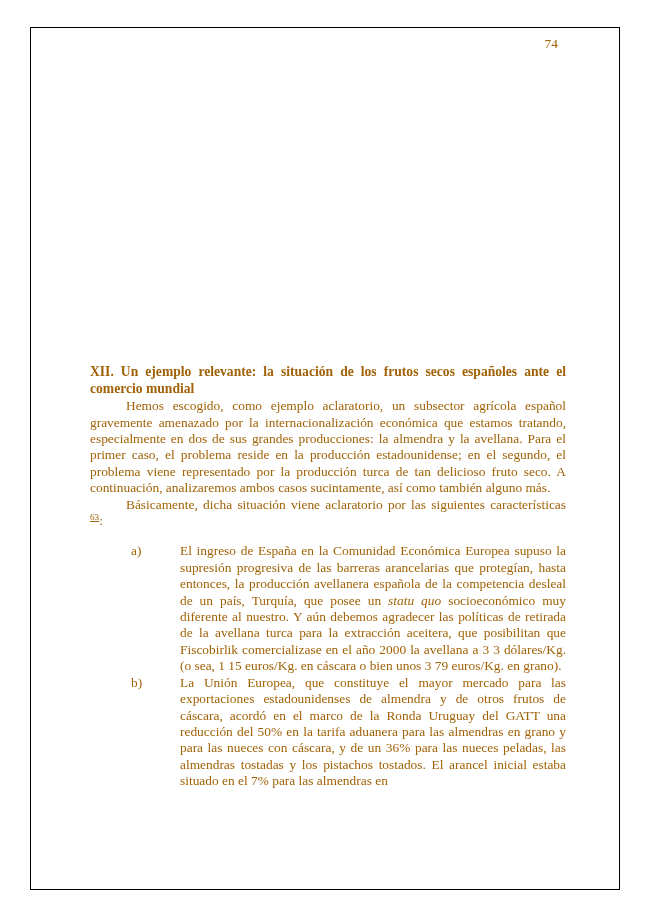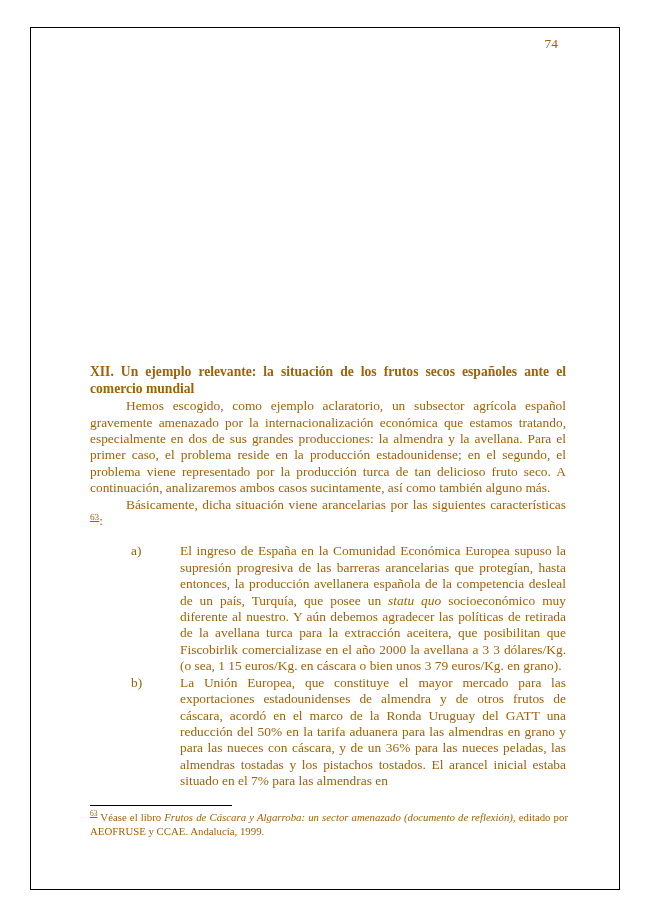--- a/index.html
+++ b/index.html
@@ -105,35 +105,31 @@
   <div class="frame"></div>
 
   <div class="page-number">74</div>
 
   <div class="body-text">
 
     <h1 class="heading">XII. Un ejemplo relevante: la situación de los frutos secos españoles ante el comercio mundial</h1>
 
     <p class="para indent">Hemos escogido, como ejemplo aclaratorio, un subsector agrícola español gravemente amenazado por la internacionalización económica que estamos tratando, especialmente en dos de sus grandes producciones: la almendra y la avellana. Para el primer caso, el problema reside en la producción estadounidense; en el segundo, el problema viene representado por la producción turca de tan delicioso fruto seco. A continuación, analizaremos ambos casos sucintamente, así como también alguno más.</p>
 
-    <p class="para indent"><span>Básicamente, dicha situación viene arancelarias por las siguientes características </span><sup>63</sup><span>:</span></p>
+    <p class="para indent"><span>Básicamente, dicha situación viene aclaratorio por las siguientes características </span><sup>63</sup><span>:</span></p>
 
     <div class="list">
 
       <div class="list-item">
         <div class="marker">a)</div>
         <div class="item-text"><span>El ingreso de España en la Comunidad Económica Europea supuso la supresión progresiva de las barreras arancelarias que protegían, hasta entonces, la producción avellanera española de la competencia desleal de un país, Turquía, que posee un </span><em>statu quo</em><span> socioeconómico muy diferente al nuestro. Y aún debemos agradecer las políticas de retirada de la avellana turca para la extracción aceitera, que posibilitan que Fiscobirlik comercializase en el año 2000 la avellana a 3 3 dólares/Kg. (o sea, 1 15 euros/Kg. en cáscara o bien unos 3 79 euros/Kg. en grano).</span></div>
       </div>
 
       <div class="list-item">
         <div class="marker">b)</div>
         <div class="item-text"><span>La Unión Europea, que constituye el mayor mercado para las exportaciones estadounidenses de almendra y de otros frutos de cáscara, acordó en el marco de la Ronda Uruguay del GATT una reducción del 50% en la tarifa aduanera para las almendras en grano y para las nueces con cáscara, y de un 36% para las nueces peladas, las almendras tostadas y los pistachos tostados. El arancel inicial estaba situado en el 7% para las almendras en</span><em></em><span></span></div>
       </div>
 
     </div>
   </div>
 
-  <div class="footnote">
-    <div class="footnote-rule"></div>
-    <p class="footnote-text"><sup>63</sup><span> Véase el libro </span><em>Frutos de Cáscara y Algarroba: un sector amenazado (documento de reflexión),</em><span> editado por AEOFRUSE y CCAE. Andalucía, 1999.</span></p>
-  </div>
 
 </div>
 
 </body></html>

